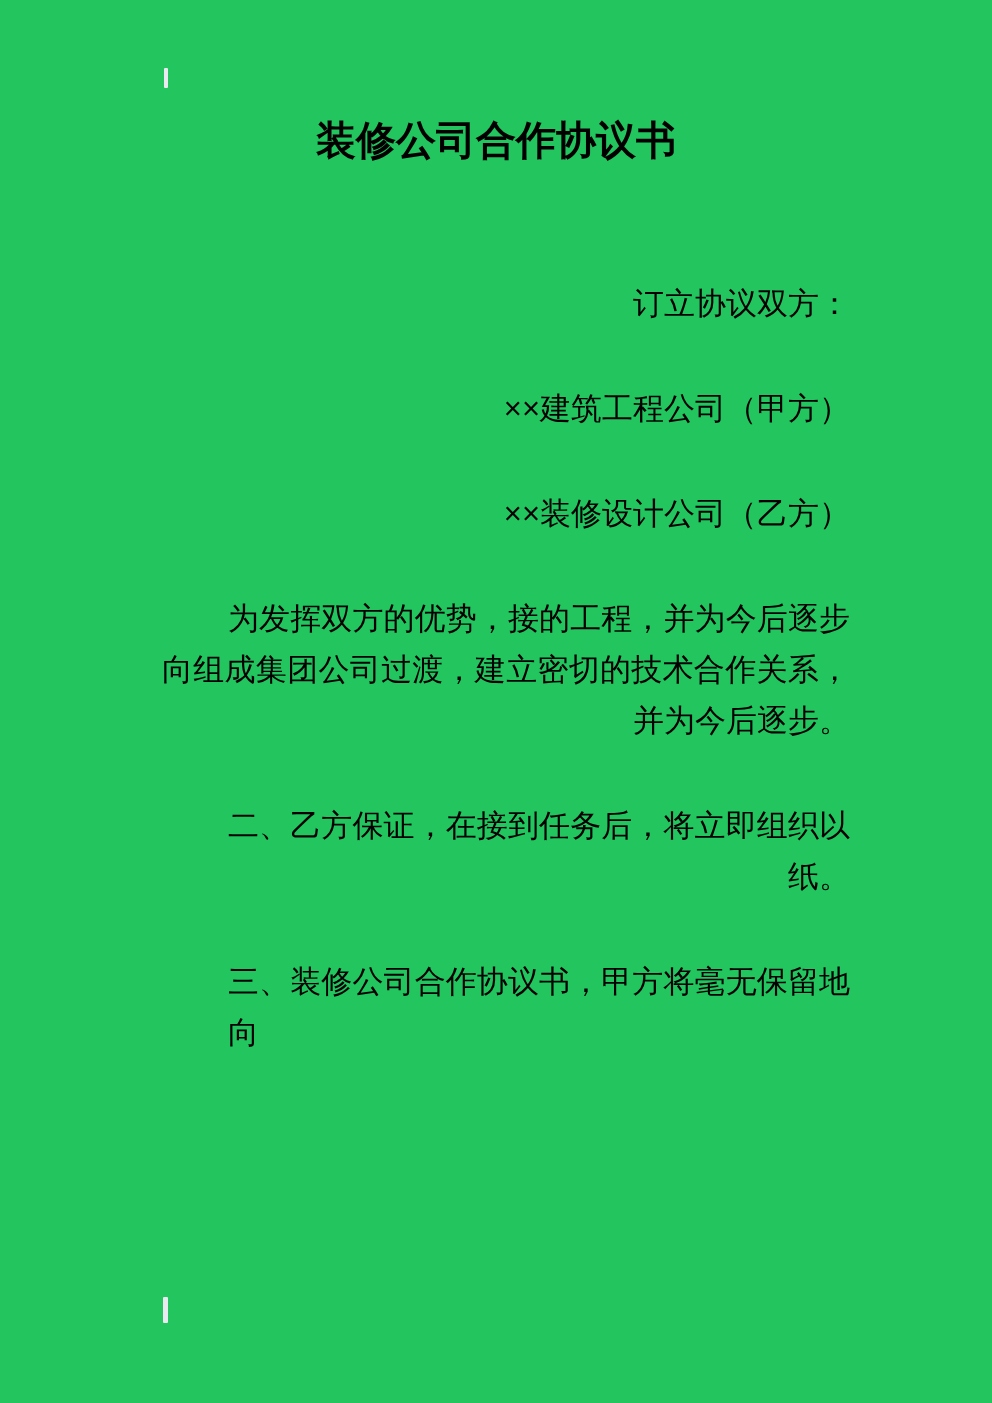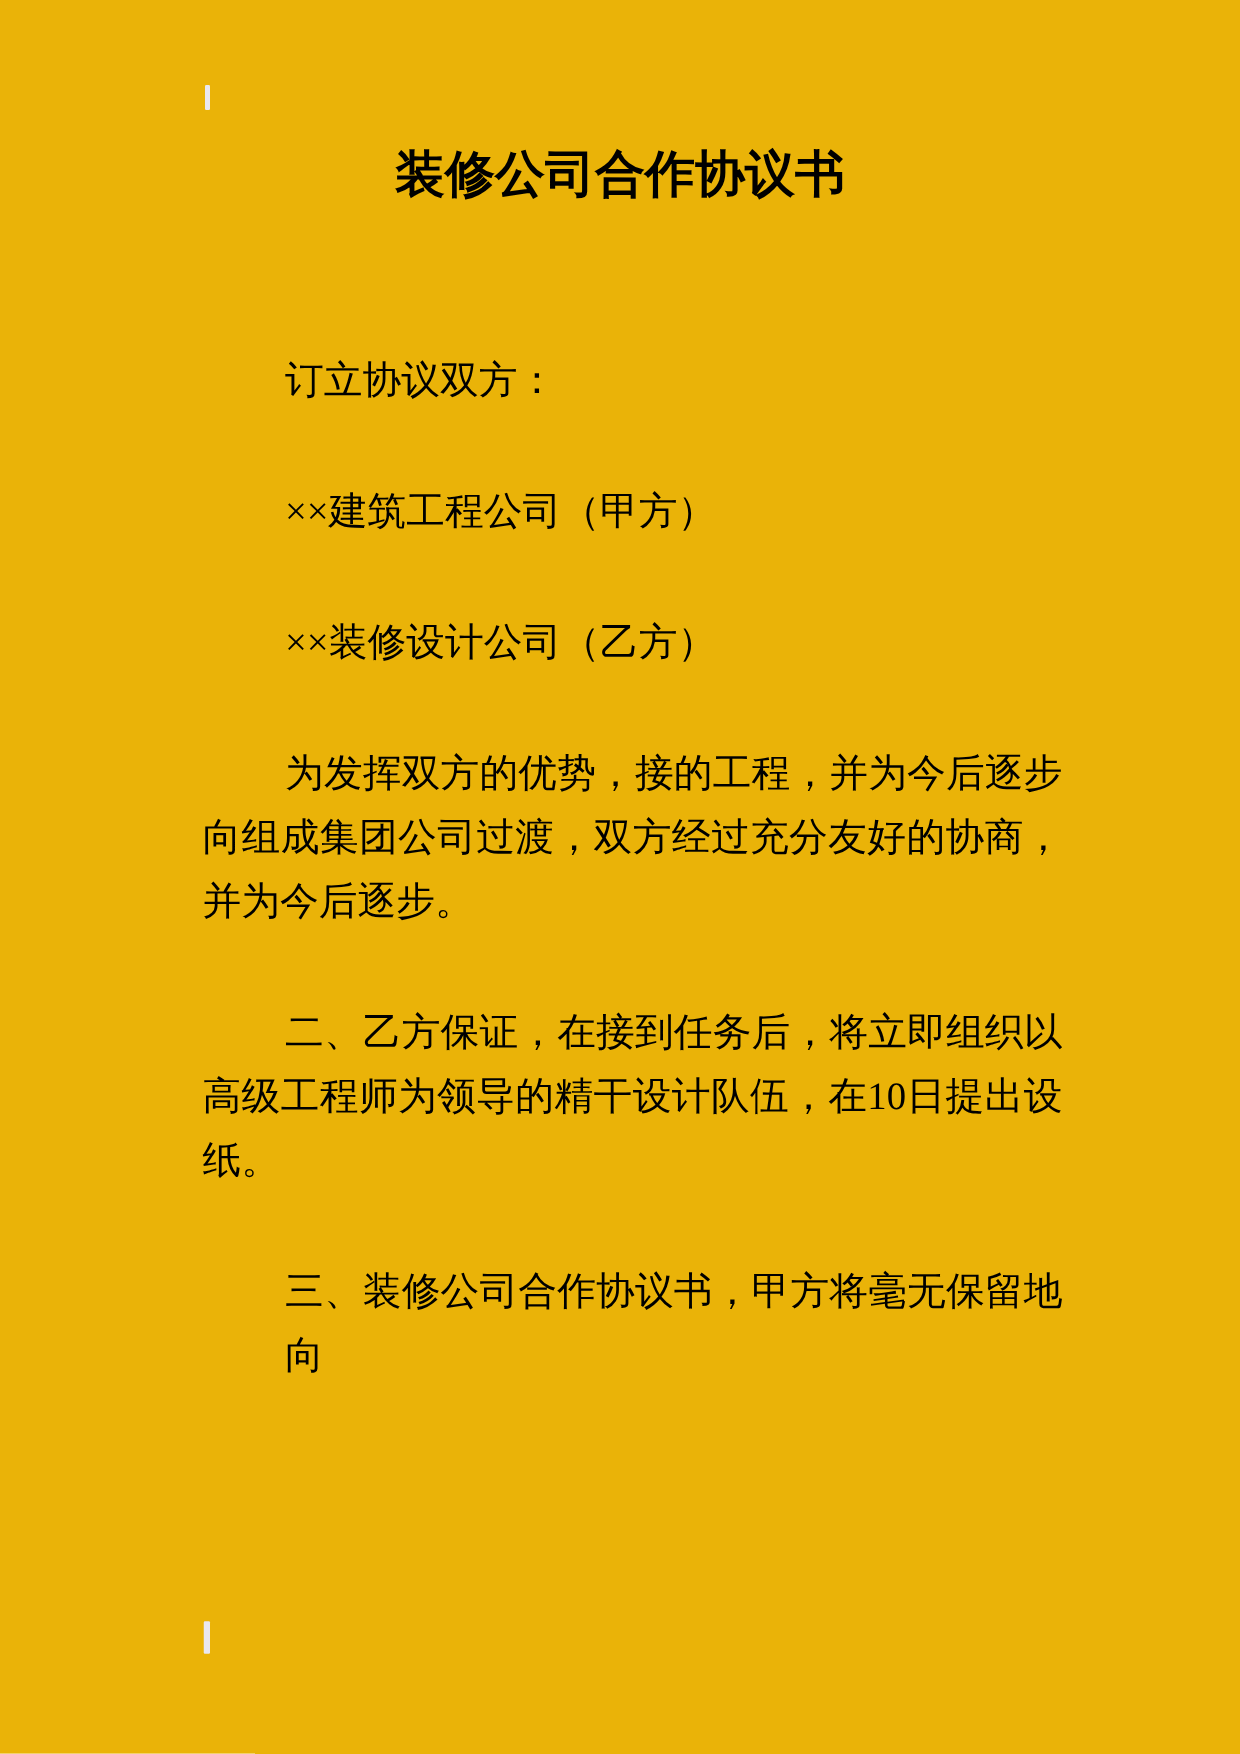--- a/index.html
+++ b/index.html
@@ -4,23 +4,23 @@
 <style>
   html, body {
     margin: 0;
     padding: 0;
     background: #ffffff;
   }
   .page {
     position: relative;
     width: 992px;
     height: 1403px;
-    background: #eab308;
+    background: #22c55e;
     color: #000000;
-    font-family: Liberation Serif, serif;
+    font-family: Liberation Sans, sans-serif;
     overflow: hidden;
   }
   .doc-title {
     margin: 0;
     padding-top: 114px;
     font-size: 40px;
     line-height: 52px;
     font-weight: 700;
     text-align: center;
     letter-spacing: 0;
@@ -34,21 +34,21 @@
   }
   .para {
     margin: 0 0 54px 0;
   }
   .para:last-child {
     margin-bottom: 0;
   }
   .line {
     line-height: 51px;
     min-height: 51px;
-    text-align: left;
+    text-align: right;
   }
   .line.indent {
     padding-left: 66px;
   }
   .line.stretch {
     text-align: justify;
     text-align-last: justify;
     text-justify: inter-character;
   }
   .margin-mark {
@@ -88,28 +88,27 @@
     <div class="para">
       <div class="line indent">××建筑工程公司（甲方）</div>
     </div>
 
     <div class="para">
       <div class="line indent">××装修设计公司（乙方）</div>
     </div>
 
     <div class="para">
       <div class="line indent stretch">为发挥双方的优势，接的工程，并为今后逐步</div>
-      <div class="line stretch">向组成集团公司过渡，双方经过充分友好的协商，</div>
+      <div class="line stretch">向组成集团公司过渡，建立密切的技术合作关系，</div>
       <div class="line">并为今后逐步。</div>
     </div>
 
 
     <div class="para">
       <div class="line indent stretch">二、乙方保证，在接到任务后，将立即组织以</div>
-      <div class="line stretch">高级工程师为领导的精干设计队伍，在10日提出设</div>
       <div class="line">纸。</div>
     </div>
 
     <div class="para">
       <div class="line indent stretch">三、装修公司合作协议书，甲方将毫无保留地向</div>
     </div>
 
   </div>
 </div>
 

